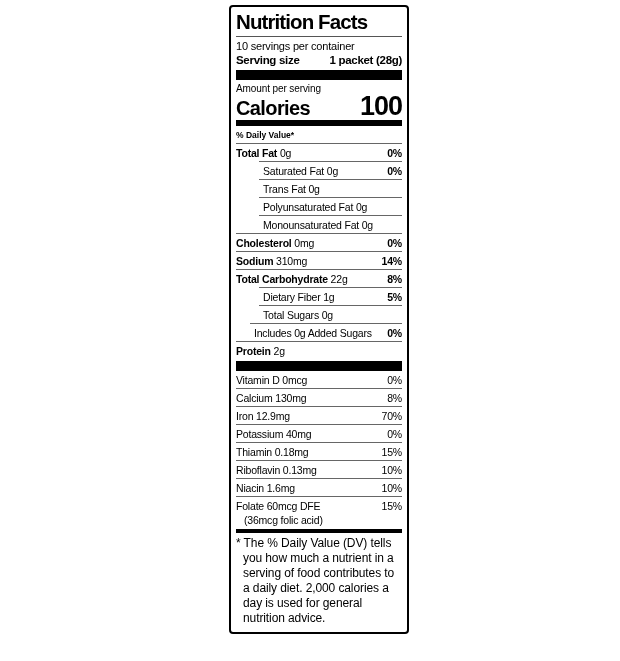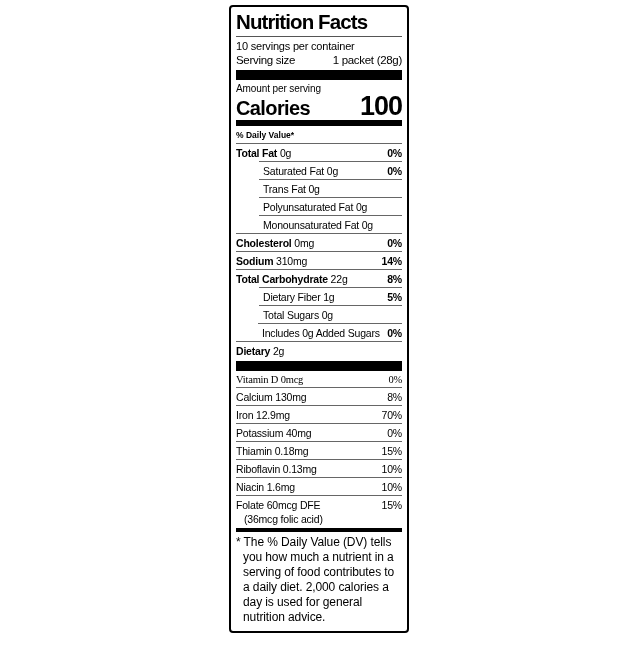--- a/index.html
+++ b/index.html
@@ -31,21 +31,21 @@
   }
   .nf-servings {
     font-size: 11px;
     padding-top: 3px;
     letter-spacing: -0.2px;
   }
   .nf-serving-size {
     display: flex;
     justify-content: space-between;
     font-size: 11.5px;
-    font-weight: normal;
+    font-weight: bold;
     letter-spacing: -0.3px;
     padding: 2px 0 4px 0;
     white-space: nowrap;
   }
   .bar-thick { height: 10px; background: #000; }
   .bar-med   { height: 6px;  background: #000; }
   .bar-thin  { height: 4px;  background: #000; }
   .nf-aps {
     font-size: 10px;
     font-weight: normal;
@@ -71,26 +71,26 @@
     font-size: 10.5px;
     letter-spacing: -0.2px;
     padding: 3px 0 2px 0;
     border-top: 1px solid #666;
     white-space: nowrap;
   }
   .row .nm b { font-weight: bold; }
   .row.l1 { margin-left: 23px; }
   .row.l1 .nm { padding-left: 4px; }
   .row.l1 .nm b { font-weight: normal; }
-  .row.l2 { margin-left: 22px; }
+  .row.l2 { margin-left: 14px; }
   .row.l2 .nm { padding-left: 4px; }
   .row.l2 .nm b { font-weight: normal; }
   .row .dv { font-weight: bold; }
   .vrow .dv { font-weight: normal; }
-  .vrow:first-of-type { border-top: none; font-family: Liberation Serif, serif; }
+  .vrow:first-of-type { border-top: none; }
   .vwrap .vrow.first { border-top: none; }
   .vnote {
     font-size: 10.5px;
     letter-spacing: -0.2px;
     padding: 0 0 3px 8px;
   }
   .nf-footnote {
     font-size: 12px;
     line-height: 1.25;
     letter-spacing: -0.1px;
@@ -164,21 +164,21 @@
   </div>
   <div class="row l1">
     <span class="nm"><b>Total Sugars</b> <span>0g</span></span>
     <span class="dv"></span>
   </div>
   <div class="row l2">
     <span class="nm"><b>Includes 0g Added Sugars</b> <span></span></span>
     <span class="dv">0%</span>
   </div>
   <div class="row l0">
-    <span class="nm"><b>Dietary</b> <span>2g</span></span>
+    <span class="nm"><b>Protein</b> <span>2g</span></span>
     <span class="dv"></span>
   </div>
 
   <div class="bar-thick mt2"></div>
 
   <div class="vwrap">
     <div class="vrow first">
       <span class="nm"><span>Vitamin D</span> <span>0mcg</span></span>
       <span class="dv">0%</span>
     </div>

